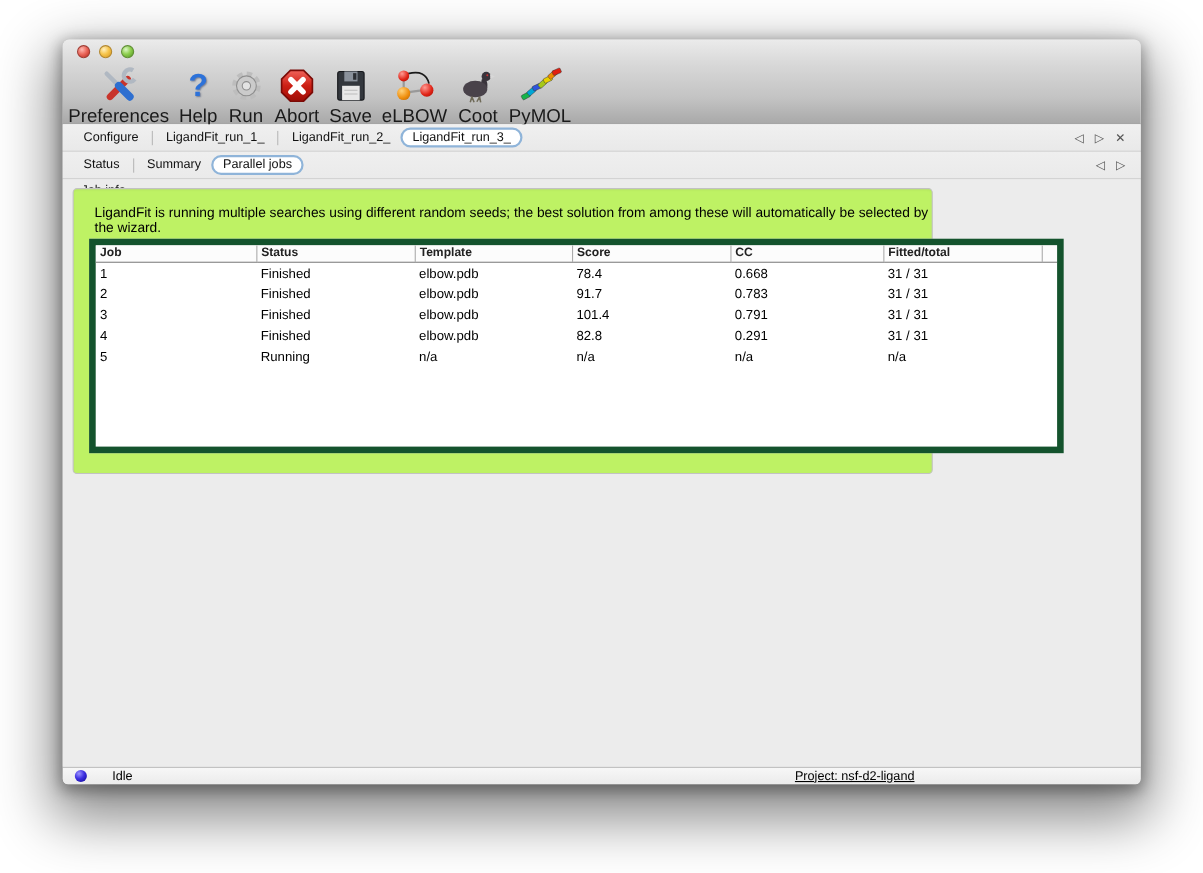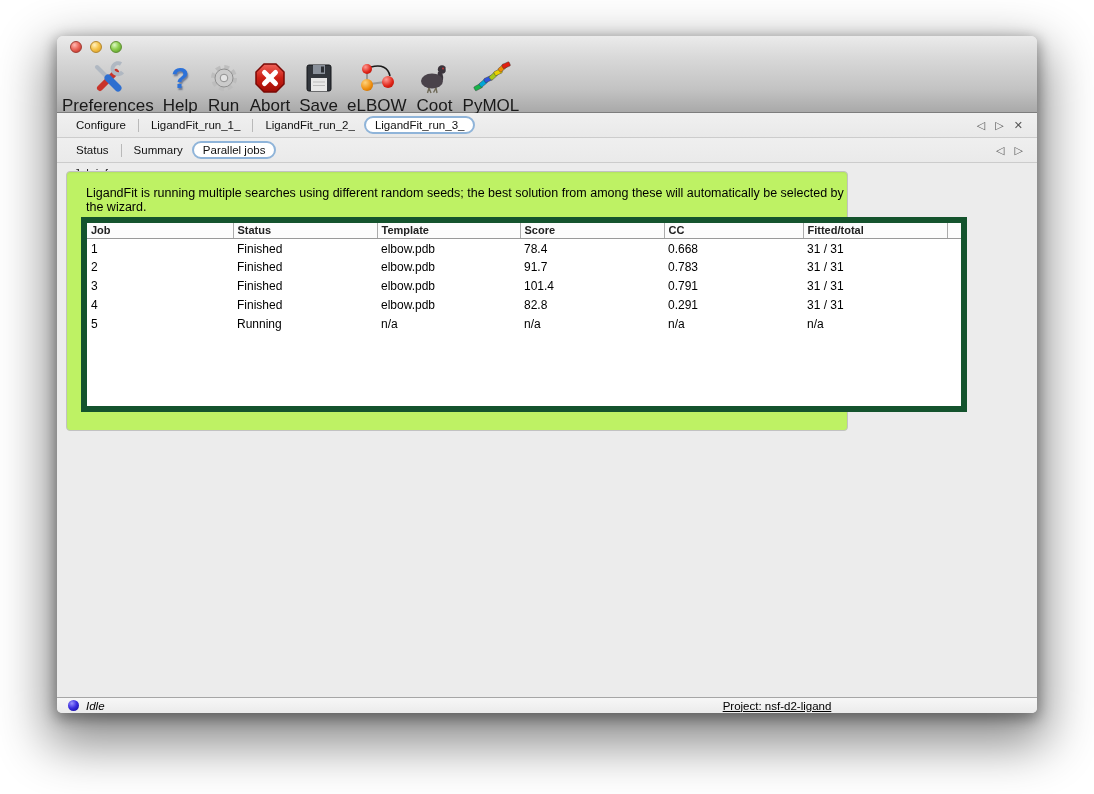--- a/index.html
+++ b/index.html
@@ -78,21 +78,21 @@
   
   .statusbar {
     flex:0 0 16px; height:16px; position:relative; display:flex; align-items:center;
     background:linear-gradient(180deg,#f7f7f7,#ebebeb);
     border-top:1px solid #a6a6a6; border-radius:0 0 5px 5px; font-size:11.5px; color:#000;
   }
   .status-ball {
     width:11px; height:11px; border-radius:50%; margin-left:11px;
     background:radial-gradient(circle at 35% 30%, #9a92ff, #3d2fe0 45%, #180fa6 85%);
   }
-  .status-text { margin-left:7px;font-style:italic; }
+  .status-text { margin-left:23px; }
   .project-text { position:absolute; left:720px; transform:translateX(-50%); white-space:nowrap;text-decoration:underline; }
 </style>
 </head>
 <body>
 
 <div class="window">
 
   <div class="header">
     <div class="titlebar">
       <div class="traffic">

